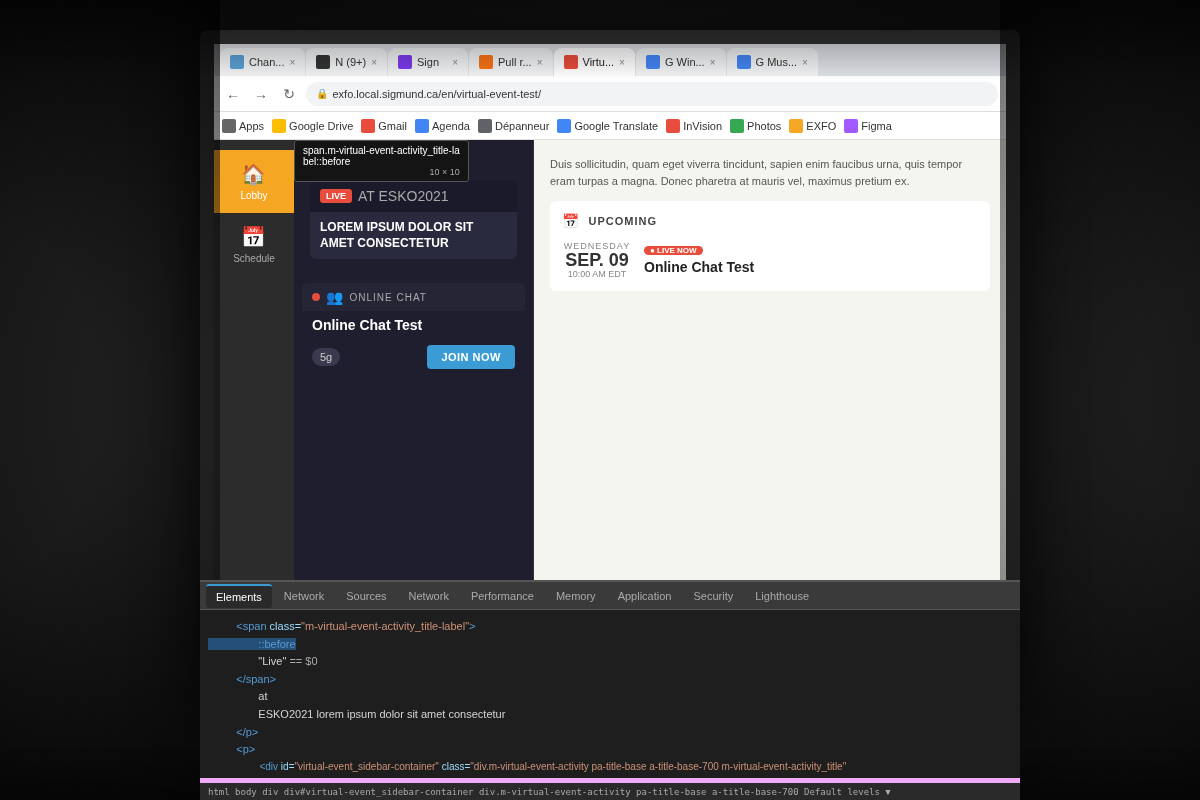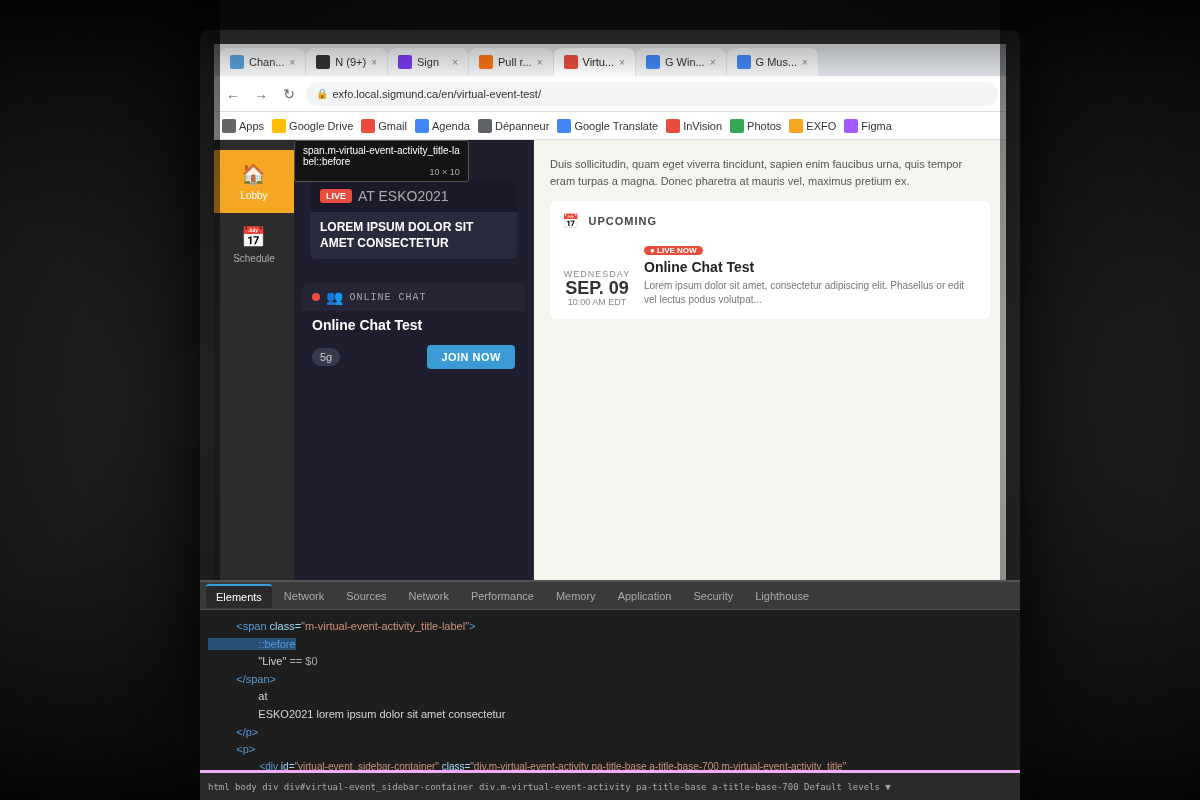--- a/index.html
+++ b/index.html
@@ -303,21 +303,20 @@
     .online-chat-icon {
       font-size: 14px;
       color: #aaa;
     }
 
     .online-chat-label {
       font-size: 10px;
       color: #aaa;
       letter-spacing: 1px;
       text-transform: uppercase;
-      font-family: Liberation Mono, monospace;
     }
 
     .online-chat-title {
       padding: 6px 10px;
       color: #fff;
       font-size: 14px;
       font-weight: bold;
     }
 
     .online-chat-footer {
@@ -533,27 +532,27 @@
     .dom-tag { color: #569cd6; }
     .dom-attr { color: #9cdcfe; }
     .dom-val { color: #ce9178; }
     .dom-text { color: #d4d4d4; }
     .dom-indent { padding-left: 16px; }
     .dom-indent2 { padding-left: 32px; }
     .dom-selected { background: #264f78; }
 
     .devtools-status {
       background: #2a2a2a;
-      height: 30px;
+      height: 22px;
       display: flex;
       align-items: center;
       padding: 0 8px;
       font-size: 10px;
       color: #888;
-      border-top: 3px solid #f0abfc;
+      border-top: 5px solid #f0abfc;
     }
 
     .status-path {
       font-size: 9px;
       font-family: monospace;
     }
 
     
     .corner-dark-left {
       position: absolute;
@@ -762,21 +761,20 @@
             </div>
             <div class="upcoming-item">
               <div class="upcoming-date">
                 <div class="date-day">WEDNESDAY</div>
                 <div class="date-num">SEP. 09</div>
                 <div class="date-time">10:00 AM EDT</div>
               </div>
               <div class="upcoming-details">
                 <div class="live-now-badge">● LIVE NOW</div>
                 <div class="upcoming-title">Online Chat Test</div>
-                <div class="upcoming-desc">Lorem ipsum dolor sit amet, consectetur adipiscing elit. Phasellus or edit vel lectus podus volutpat...</div>
               </div>
             </div>
           </div>
         </div>
       </div>
 
     </div>
   </div>
 </div>
 

